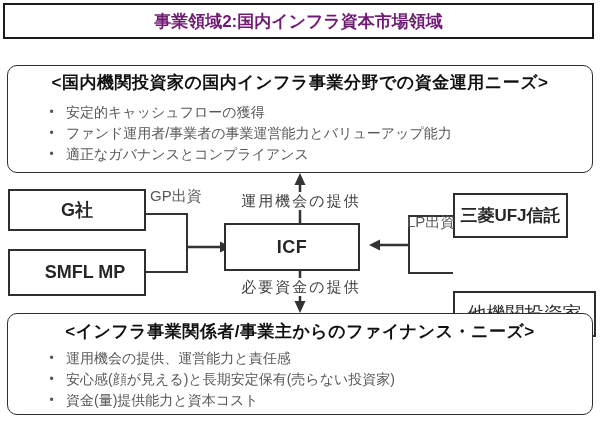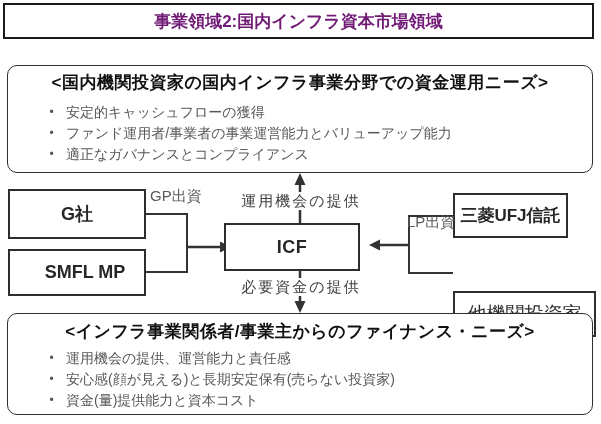--- a/index.html
+++ b/index.html
@@ -31,21 +31,21 @@
   #topbox .bullets{top:36px;}
   #bottombox .bullets{top:34px;}
   .bullet-row{display:flex;font-size:14px;color:#575757;line-height:21px;white-space:nowrap;}
   .bullet-dot{width:11px;margin-right:9px;text-align:center;font-size:12px;color:#575757;}
   
   .entity{
     position:absolute;box-sizing:border-box;border:2px solid #2e2e2e;background:#fff;
     display:flex;align-items:center;justify-content:center;
     font-size:18px;font-weight:bold;color:#262626;z-index:2;white-space:nowrap;
   }
-  #gbox{left:8px;top:189px;width:138px;height:50px;}
+  #gbox{left:8px;top:189px;width:138px;height:42px;}
   #smflbox{left:8px;top:249px;width:138px;height:47px;padding-left:16px;}
   #mufjbox{left:453px;top:193px;width:115px;height:45px;font-size:17px;}
   #otherbox{left:453px;top:251px;width:143px;height:46px;font-weight:400;font-size:19px;color:#2e2e2e;margin-top:40px;}
   #icfbox{left:224px;top:223px;width:136px;height:48px;border-width:2.5px;letter-spacing:0.5px;}
   
   .small-label{
     position:absolute;font-size:15px;color:#595959;z-index:3;white-space:nowrap;line-height:18px;
   }
   #gplabel{left:150px;top:187px;}
   #lplabel{left:407px;top:189px;margin-top:24px;}

